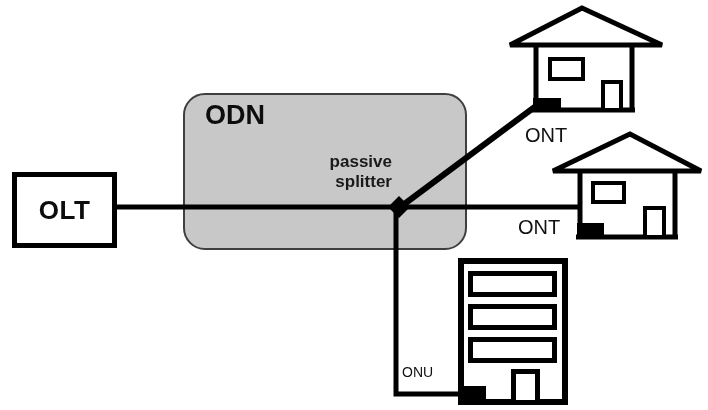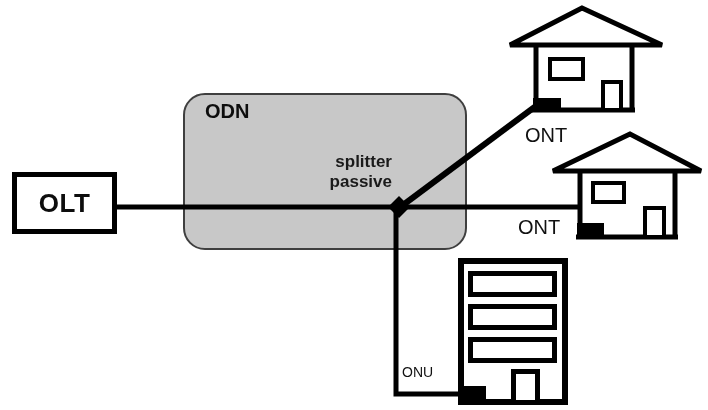--- a/index.html
+++ b/index.html
@@ -15,28 +15,28 @@
     font-family:"Liberation Sans",sans-serif;overflow:hidden;
   }
   .abs{position:absolute;}
   #svg-layer{position:absolute;left:0;top:0;width:708px;height:410px;pointer-events:none;}
   
   .odn-box{
     left:183px;top:93px;width:284px;height:157px;box-sizing:border-box;
     background:var(--odn-fill);border:2px solid var(--odn-border);border-radius:22px;
     z-index:1;
   }
-  .odn-label{left:205px;top:100px;font-size:20px;font-weight:bold;color:#0d0d0d;z-index:3;}
+  .odn-label{left:205px;top:100px;font-size:27px;font-weight:bold;color:#0d0d0d;z-index:3;}
   .splitter-label{
     left:302px;top:152px;width:90px;text-align:right;
     font-size:17px;font-weight:bold;line-height:20px;color:#1a1a1a;z-index:3;
   }
   
   .olt-box{
-    left:12px;top:172px;width:105px;height:62px;box-sizing:border-box;
+    left:12px;top:172px;width:105px;height:76px;box-sizing:border-box;
     background:#ffffff;border:5px solid var(--line);z-index:2;
     display:flex;align-items:center;justify-content:center;
   }
   .olt-label{font-size:26px;font-weight:bold;color:#0d0d0d;letter-spacing:0.5px;}
   
   .frame{box-sizing:border-box;background:#ffffff;border:4px solid var(--line);z-index:4;}
   .frame5{box-sizing:border-box;background:#ffffff;border:5px solid var(--line);z-index:4;}
   .blackbox{background:var(--line);z-index:5;}
   .node-label{font-weight:normal;color:var(--label-text);z-index:6;white-space:nowrap;}
   
@@ -46,22 +46,22 @@
   }
 </style>
 </head>
 <body>
 
 <div id="canvas">
 
   <div class="abs odn-box"></div>
   <div class="abs odn-label">ODN</div>
   <div class="abs splitter-label">
+    <div>passive</div>
     <div>splitter</div>
-    <div>passive</div>
   </div>
 
   <svg id="svg-layer" viewBox="0 0 708 410" style="z-index:2;">
 
     <line x1="114" y1="207" x2="578" y2="207" stroke="#000" stroke-width="5"></line>
     <line x1="399" y1="208" x2="540" y2="103" stroke="#000" stroke-width="6"></line>
     <polyline points="396,207 396,394 463,394" fill="none" stroke="#000" stroke-width="5"></polyline>
 
     <polygon points="399,196 410,207 399,218 388,207" fill="#000"></polygon>
 

